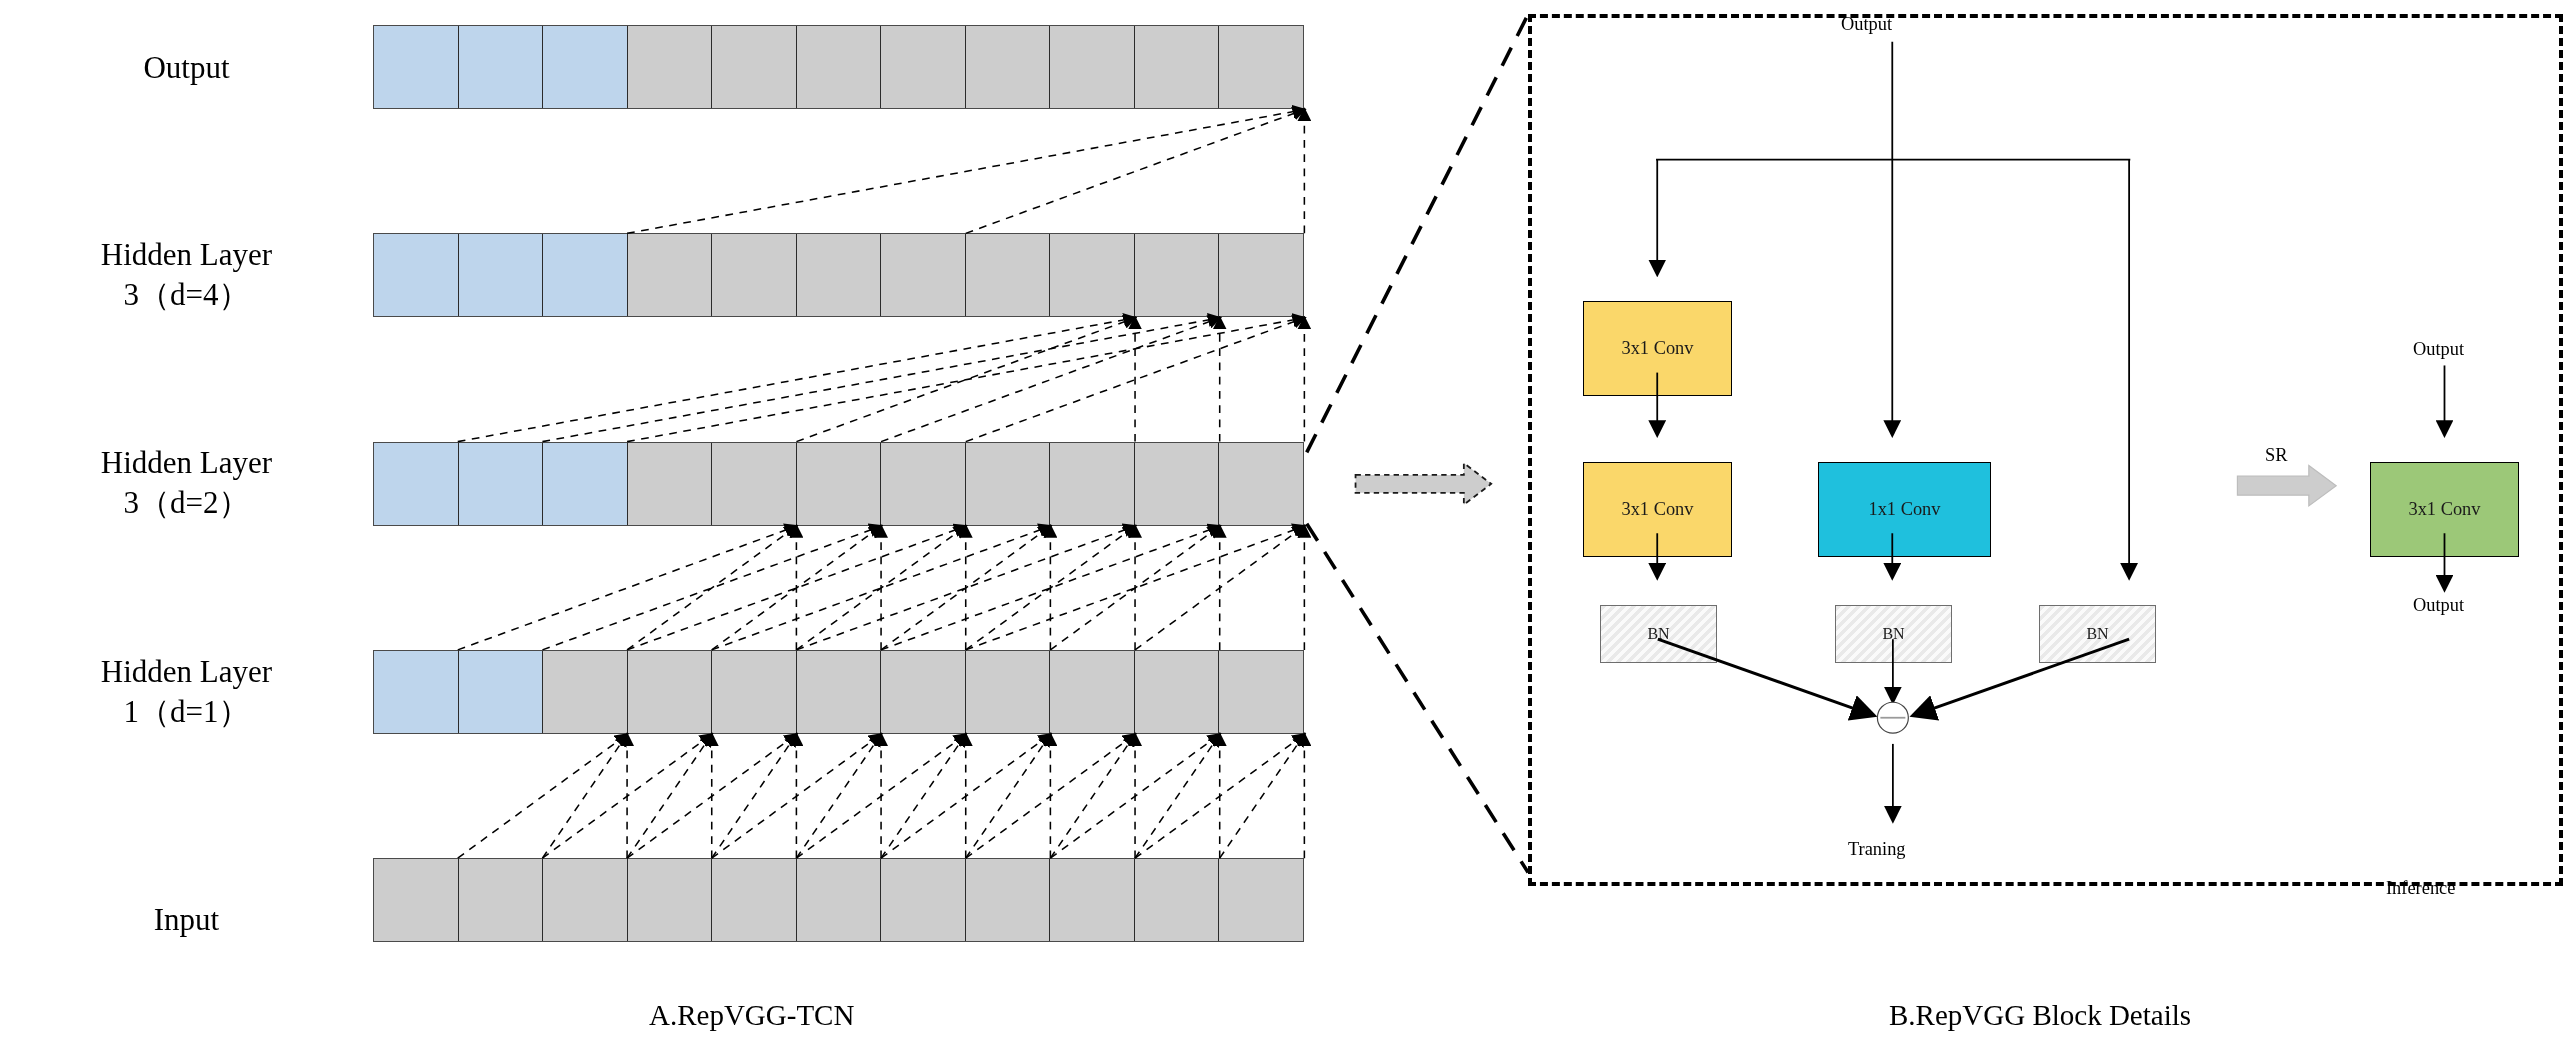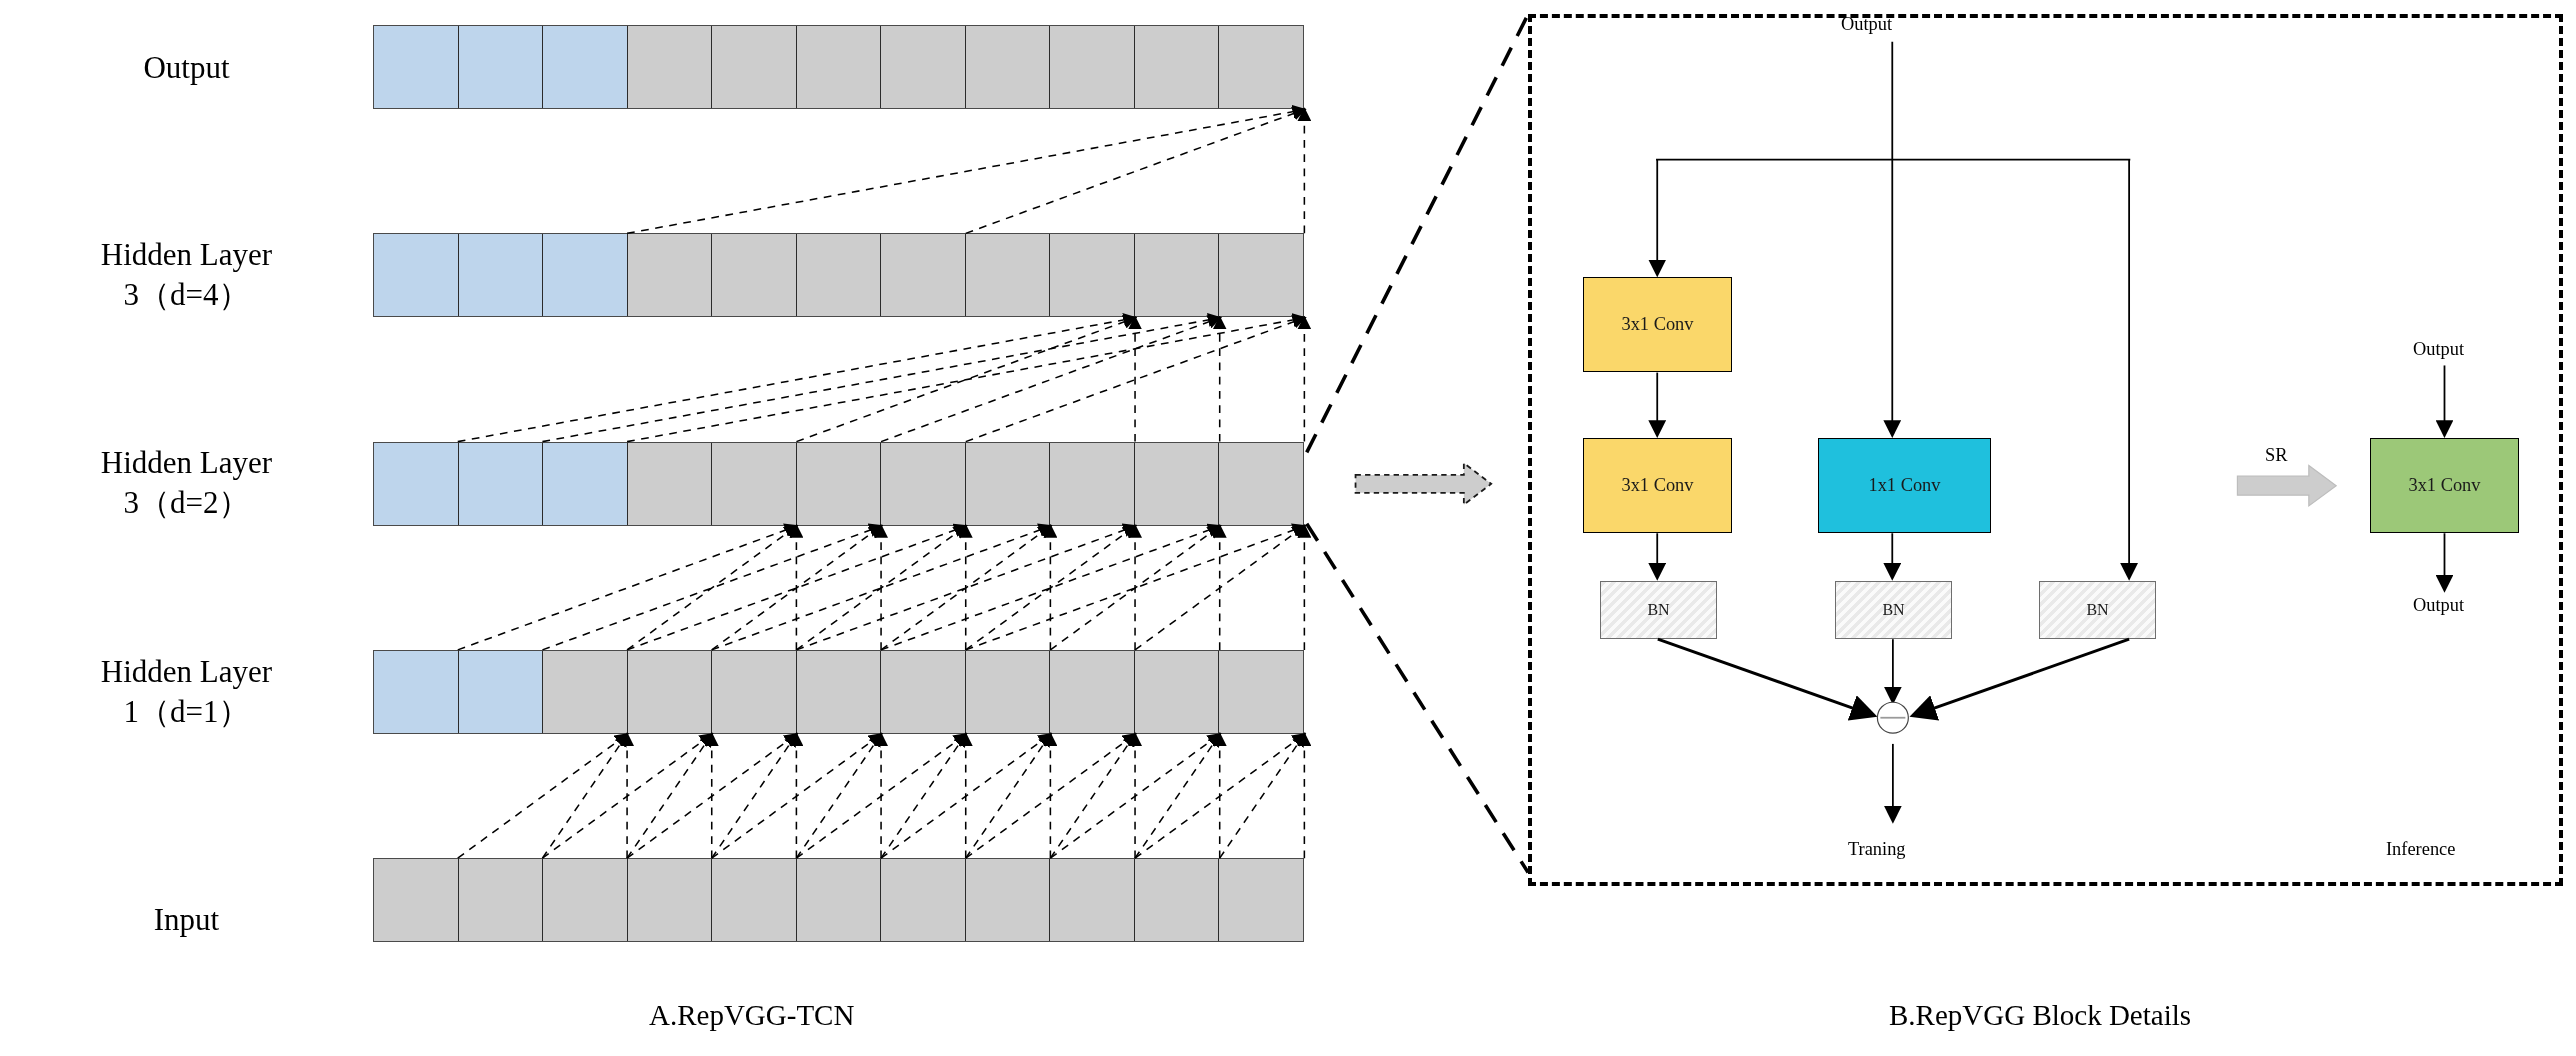--- a/index.html
+++ b/index.html
@@ -11,21 +11,21 @@
        box-sizing:border-box;border:1.2px solid #4a4a4a;background:#cdcdcd;}
   .cell{flex:1 1 0;border-right:1.2px solid #2b2b2b;box-sizing:border-box;}
   .cell:last-child{border-right:none;}
   .cell.blue{background:#bed5ec;}
   .cell.gray{background:#cdcdcd;}
   .caption{position:absolute;font-size:29px;color:#000;white-space:nowrap;}
   
   .panel-box{position:absolute;border:4.2px dashed #000;box-sizing:border-box;background:transparent;}
   .node{position:absolute;box-sizing:border-box;border:1.2px solid #000;
         display:flex;align-items:center;justify-content:center;
-        font-size:18.4px;color:#1a1a1a;font-family:"Liberation Serif",serif;white-space:nowrap;}
+        font-size:18.4px;color:#1a1a1a;font-family:"Liberation Serif",serif;white-space:nowrap;margin-top:24px;}
   .node.conv-yellow{background:#fad76a;}
   .node.conv-cyan{background:#1fc0dd;}
   .node.conv-green{background:#9cc878;}
   .node.bn{background:
       repeating-linear-gradient(135deg,#e9e9e9 0 3.6px,#fafafa 3.6px 7.1px);
       border:1.2px solid #6e6e6e;font-size:16px;}
   .tag{position:absolute;font-size:18.4px;color:#000;white-space:nowrap;}
   svg.overlay{position:absolute;left:0;top:0;width:2576px;height:1057px;pointer-events:none;}
 </style>
 </head>
@@ -124,21 +124,21 @@
     <div class="node bn" style="left:2039px;top:581px;width:117px;height:58px;">BN</div>
 
     <div class="tag" style="left:1848px;top:839px;">Traning</div>
 
     <div class="tag" style="left:2265px;top:445px;">SR</div>
 
     <div class="tag" style="left:2413px;top:339px;">Output</div>
     <div class="node conv-green" style="left:2370px;top:438px;width:149px;height:95px;">3x1 Conv</div>
     <div class="tag" style="left:2413px;top:595px;">Output</div>
 
-    <div class="tag" style="left:2386px;top:839px;">Inference</div>
+    <div class="tag" style="left:2386px;top:878px;">Inference</div>
 
     <div class="caption" style="left:1889px;top:999px;">B.RepVGG Block Details</div>
   </div>
 
   <svg class="overlay" viewBox="0 0 4329 1776">
     <defs>
       <marker id="ahead" markerWidth="9" markerHeight="9" refX="7.5" refY="4.5" orient="auto">
         <path d="M0,0 L9,4.5 L0,9 z" fill="#000"></path>
       </marker>
       <marker id="aheadThin" markerWidth="10" markerHeight="10" refX="8" refY="5" orient="auto">

